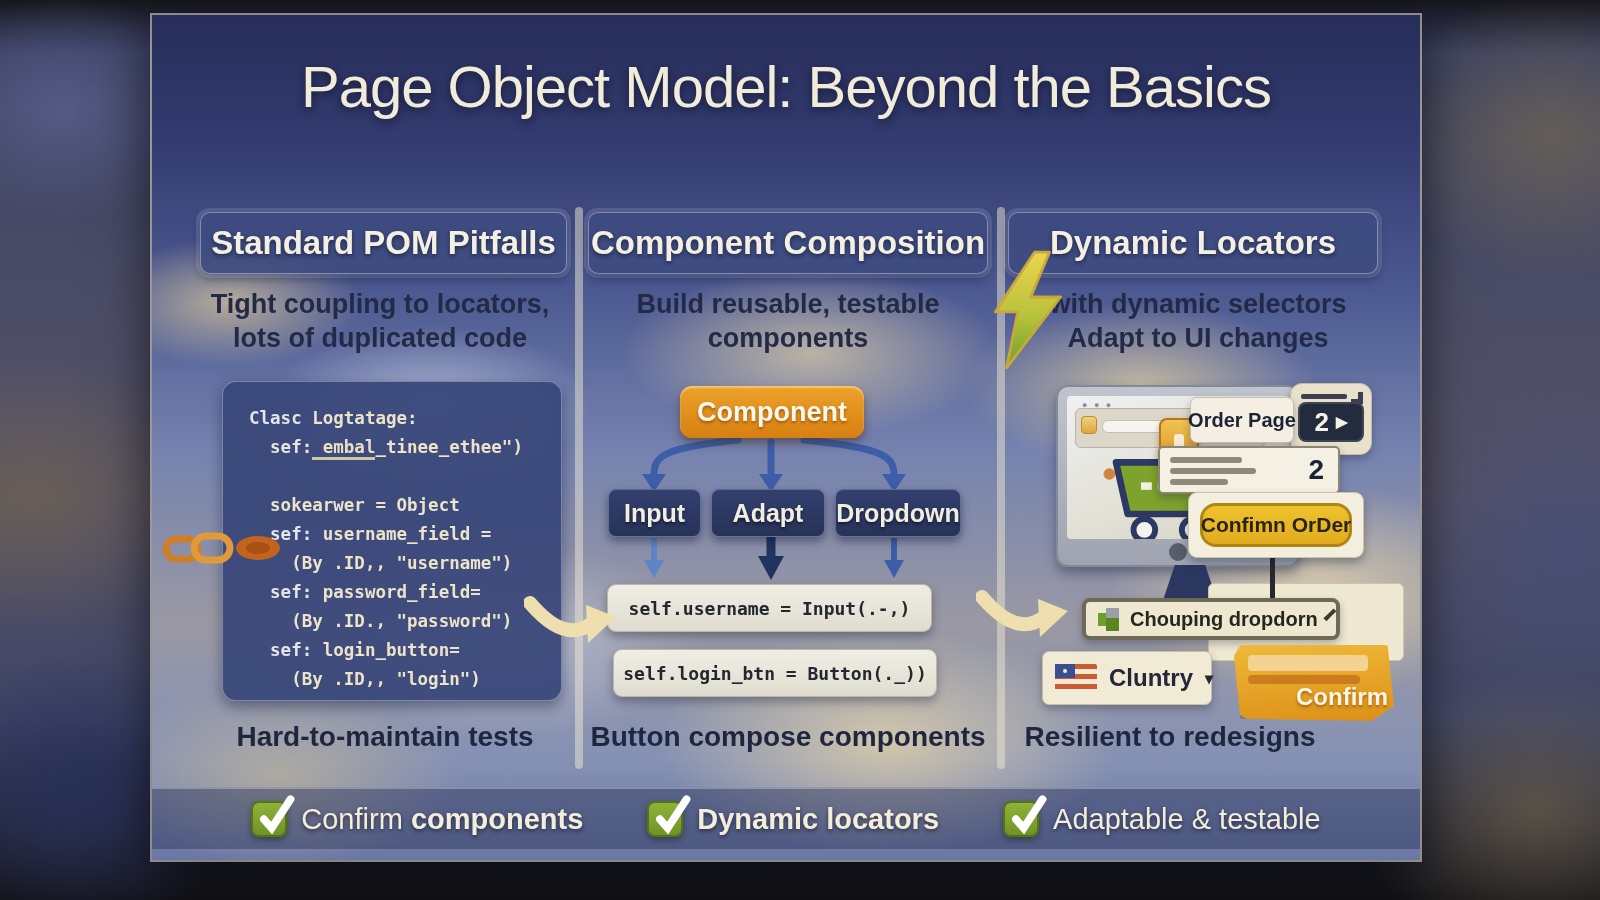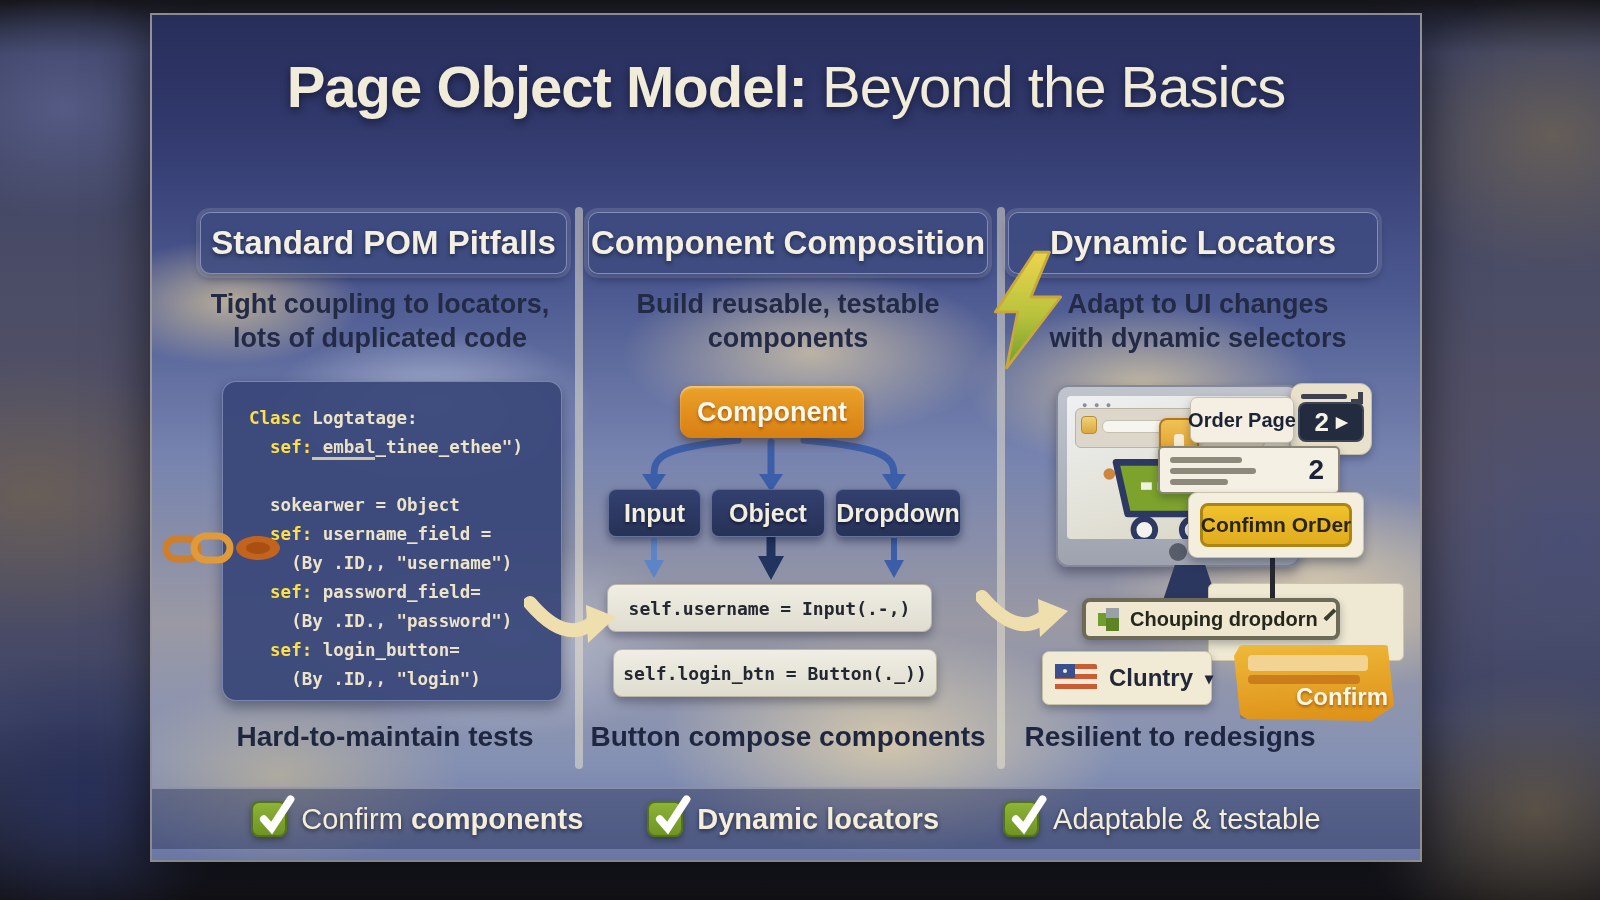--- a/index.html
+++ b/index.html
@@ -31,21 +31,21 @@
     box-shadow: 0 0 0 2px rgba(235,232,222,.55), 0 14px 50px rgba(0,0,0,.65);
     overflow:hidden;
   }
   
   .title{
     position:absolute; top:38px; left:0; width:100%; text-align:center;
     color:#f1ebd9; font-size:58px; letter-spacing:-1px;
     text-shadow:0 3px 8px rgba(10,12,30,.65);
     white-space:nowrap;
   }
-  .title .strong{ font-weight:700; }
+  .title .strong{ font-weight:400; }
   .title .rest{ font-weight:400; }
   
   .divider{ position:absolute; top:192px; width:8px; height:562px;
     background:rgba(238,231,210,.5); border-radius:4px; }
   .divider.d1{ left:423px; } .divider.d2{ left:845px; }
   
   .colhead{
     position:absolute; top:197px; height:62px;
     background:rgba(62,75,128,.88);
     border:1px solid rgba(185,195,230,.55);
@@ -75,21 +75,21 @@
   .codebox{
     position:absolute; left:70px; top:366px; width:340px; height:320px;
     background:rgba(56,70,120,.93);
     border:1px solid rgba(180,192,228,.5); border-radius:14px;
     box-shadow:0 6px 14px rgba(10,15,40,.4);
     padding:22px 0 0 26px;
     font-family:"DejaVu Sans Mono", monospace;
     font-size:17.5px; font-weight:700; line-height:29px; color:#ece3c9;
   }
   .code-line{ white-space:pre; }
-  .kw{ color:#fde047; }
+  .kw{ color:#e5e5e5; }
   .uline{ border-bottom:3px solid #cfc6a4; color:#e8dfc4; }
   .chain{ position:absolute; left:8px; top:508px; width:130px; height:50px; z-index:4; }
   
   .parent-box{
     position:absolute; left:528px; top:371px; width:184px; height:52px;
     background:linear-gradient(180deg,#eba22a,#d87f12);
     border-radius:12px; box-shadow:0 5px 10px rgba(60,30,0,.45), inset 0 2px 2px rgba(255,240,200,.5);
     display:flex; align-items:center; justify-content:center;
     color:#fdf8ec; font-weight:700; font-size:27px; text-shadow:0 2px 3px rgba(90,40,0,.5);
   }
@@ -190,21 +190,21 @@
   .lb1{ top:9px; width:72px; } .lb2{ top:20px; width:86px; } .lb3{ top:31px; width:58px; }
   .linesbox .count{ position:absolute; right:14px; top:6px; color:#1c2335; font-weight:700; font-size:28px; }
   .confirmcard{
     position:absolute; left:1036px; top:477px; width:176px; height:66px;
     background:#f3eede; border:1px solid #c9c2ae; border-radius:9px;
     box-shadow:0 5px 10px rgba(20,25,50,.35); z-index:3;
     display:flex; align-items:center; justify-content:center;
   }
   .confirmorder{
     width:152px; height:44px; background:linear-gradient(180deg,#eec22d,#e0ac1e);
-    border:3px solid #ad8512; border-radius:8px;
+    border:3px solid #ad8512; border-radius:16px;
     display:flex; align-items:center; justify-content:center;
     color:#2a2413; font-weight:700; font-size:21px; white-space:nowrap;
   }
   .rod{ position:absolute; left:1118px; top:540px; width:5px; height:52px; background:#26282e; z-index:2; }
   .rodfoot{ position:absolute; left:1098px; top:588px; width:44px; height:7px; background:#26282e; border-radius:3px; z-index:2; }
   .backpanel{ position:absolute; left:1056px; top:568px; width:196px; height:78px;
     background:#efe8d2; border:1px solid #cdc5ab; border-radius:6px; z-index:1; }
   .shopdrop{
     position:absolute; left:930px; top:583px; width:258px; height:42px;
     background:#efe7d0; border:4px solid #6d6a58; border-radius:8px;
@@ -277,22 +277,22 @@
 
   <div class="subtitle sub1">
     <div>Tight coupling to locators,</div>
     <div>lots of duplicated code</div>
   </div>
   <div class="subtitle sub2">
     <div>Build reusable, testable</div>
     <div>components</div>
   </div>
   <div class="subtitle sub3">
+    <div>with dynamic selectors</div>
     <div>Adapt to UI changes</div>
-    <div>with dynamic selectors</div>
   </div>
 
   <div class="codebox">
     <div class="code-line"><span class="kw">Clasc</span><span> Logtatage:</span></div>
     <div class="code-line"><span class="kw">  sef:</span><span class="uline"> embal</span><span>_tinee_ethee")</span></div>
     <div class="code-line"><span></span>&nbsp;</div>
     <div class="code-line"><span>  sokearwer = Object</span></div>
     <div class="code-line"><span class="kw">  sef:</span><span> username_field =</span></div>
     <div class="code-line"><span>    (By .ID,, "username")</span></div>
     <div class="code-line"><span class="kw">  sef:</span><span> password_field=</span></div>
@@ -316,21 +316,21 @@
     <polygon points="290,88 314,88 302,106" fill="#3c5ea9"></polygon>
     <path d="M 62 152 L 62 176" fill="none" stroke="#5d84c6" stroke-width="6"></path>
     <polygon points="52,174 72,174 62,192" fill="#5d84c6"></polygon>
     <path d="M 179 148 L 179 172" fill="none" stroke="#20345f" stroke-width="9"></path>
     <polygon points="166,170 192,170 179,194" fill="#20345f"></polygon>
     <path d="M 302 152 L 302 176" fill="none" stroke="#3c5ea9" stroke-width="6"></path>
     <polygon points="292,174 312,174 302,192" fill="#3c5ea9"></polygon>
   </svg>
   <div class="parent-box">Component</div>
   <div class="child-box c1">Input</div>
-  <div class="child-box c2">Object</div>
+  <div class="child-box c2">Adapt</div>
   <div class="child-box c3">Dropdown</div>
   <div class="snippet s1">self.username = Input(.-,)</div>
   <div class="snippet s2">self.login_btn = Button(._))</div>
 
   <svg class="xfer x1" viewBox="0 0 92 78">
     <path d="M6,16 C30,44 50,50 68,36" fill="none" stroke="#f0dfae" stroke-width="14" stroke-linecap="round"></path>
     <polygon points="62,18 92,30 64,56" fill="#f0dfae"></polygon>
   </svg>
   <svg class="xfer x2" viewBox="0 0 92 78">
     <path d="M6,16 C30,44 50,50 68,36" fill="none" stroke="#f0dfae" stroke-width="14" stroke-linecap="round"></path>

